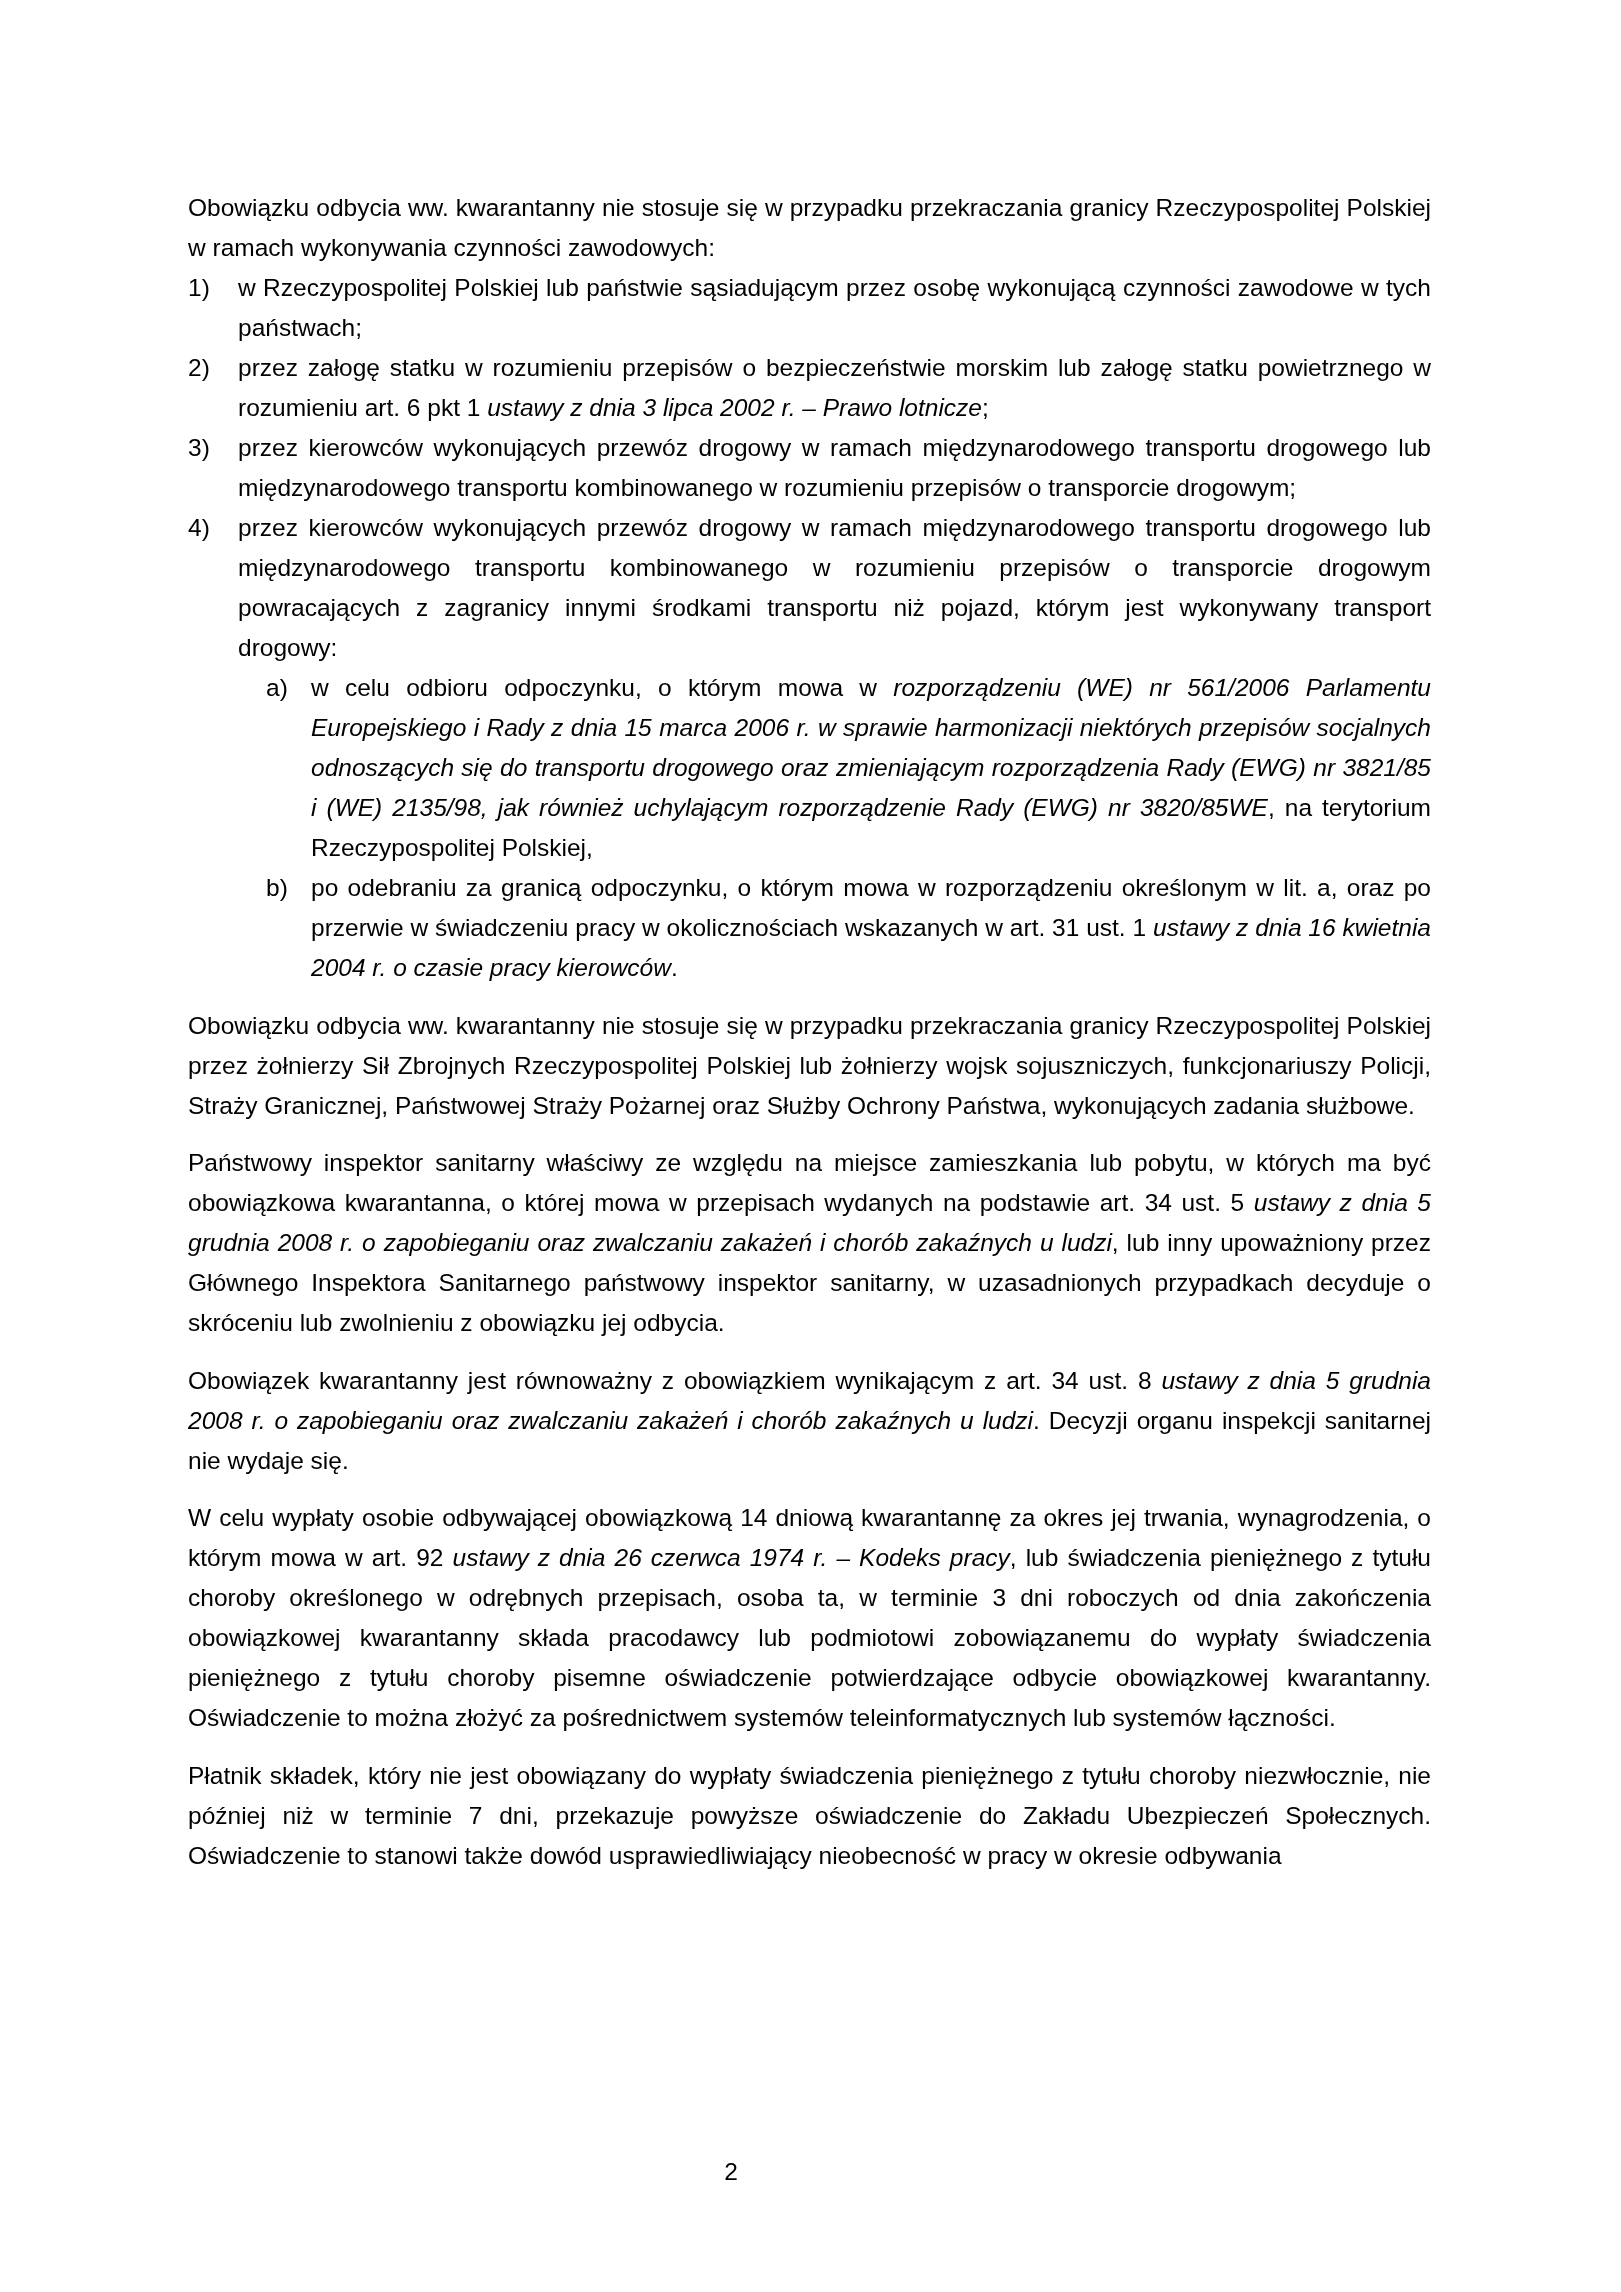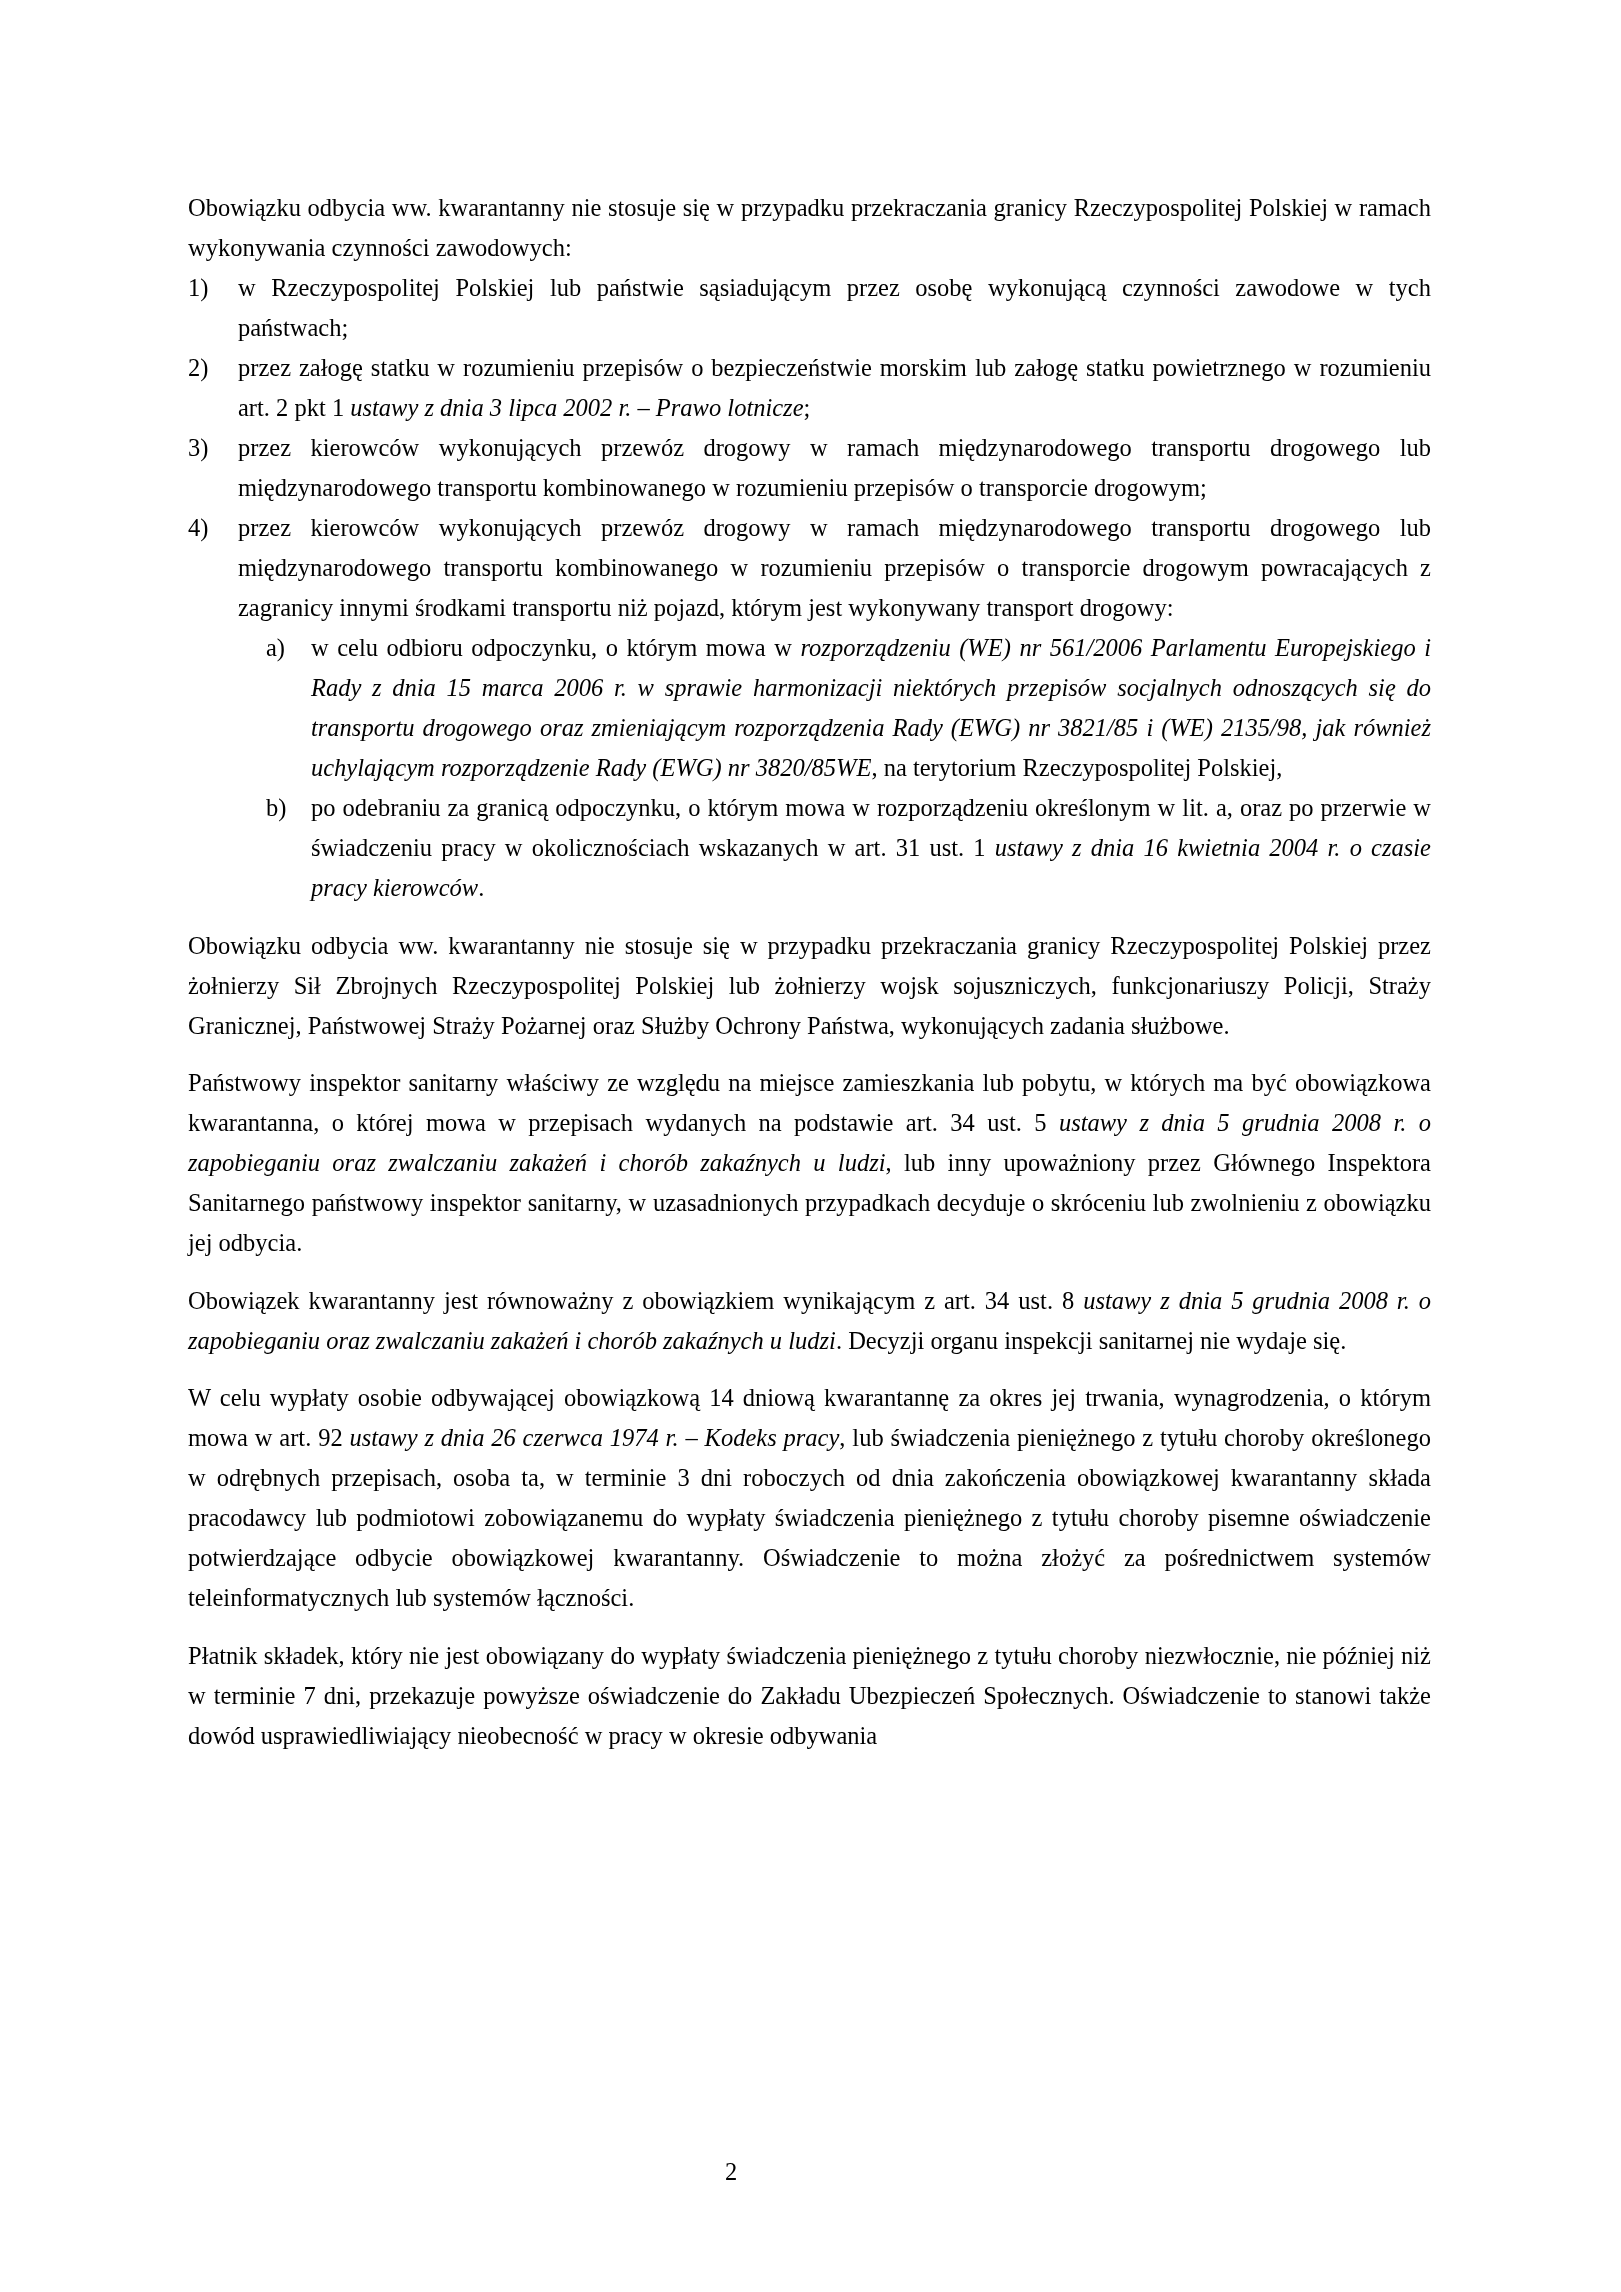--- a/index.html
+++ b/index.html
@@ -2,21 +2,21 @@
 <html lang="pl"><head>
 <meta charset="utf-8">
 <style>
   html, body { margin: 0; padding: 0; background: #ffffff; }
   .page {
     position: relative;
     width: 1462px;
     height: 2293px;
     background: #ffffff;
     overflow: hidden;
-    font-family: Liberation Serif, serif;
+    font-family: Liberation Sans, sans-serif;
     color: #000000;
   }
   .doc-body {
     position: absolute;
     left: 188px;
     top: 188px;
     width: 1243px;
     font-size: 24.5px;
     line-height: 40px;
     text-align: justify;
@@ -45,21 +45,21 @@
     line-height: 39px;
   }
 </style>
 </head>
 <body>
 
 <main class="page">
   <section class="doc-body">
       <p class="para before-list"><span class="run">Obowiązku odbycia ww. kwarantanny nie stosuje się w przypadku przekraczania granicy Rzeczypospolitej Polskiej w ramach wykonywania czynności zawodowych:</span></p>
       <div class="li l1"><span class="marker">1)</span><span class="run">w Rzeczypospolitej Polskiej lub państwie sąsiadującym przez osobę wykonującą czynności zawodowe w tych państwach;</span></div>
-      <div class="li l1"><span class="marker">2)</span><span class="run">przez załogę statku w rozumieniu przepisów o bezpieczeństwie morskim lub załogę statku powietrznego w rozumieniu art. 2 pkt 1 </span><em class="run italic">ustawy z dnia 3 lipca 2002 r. – Prawo lotnicze</em><span class="run">;</span></div>
+      <div class="li l1"><span class="marker">2)</span><span class="run">przez załogę statku w rozumieniu przepisów o bezpieczeństwie morskim lub załogę statku powietrznego w rozumieniu art. 6 pkt 1 </span><em class="run italic">ustawy z dnia 3 lipca 2002 r. – Prawo lotnicze</em><span class="run">;</span></div>
       <div class="li l1"><span class="marker">3)</span><span class="run">przez kierowców wykonujących przewóz drogowy w ramach międzynarodowego transportu drogowego lub międzynarodowego transportu kombinowanego w rozumieniu przepisów o transporcie drogowym;</span></div>
       <div class="li l1"><span class="marker">4)</span><span class="run">przez kierowców wykonujących przewóz drogowy w ramach międzynarodowego transportu drogowego lub międzynarodowego transportu kombinowanego w rozumieniu przepisów o transporcie drogowym powracających z zagranicy innymi środkami transportu niż pojazd, którym jest wykonywany transport drogowy:</span></div>
       <div class="li l2"><span class="marker">a)</span><span class="run">w celu odbioru odpoczynku, o którym mowa w </span><em class="run italic">rozporządzeniu (WE) nr 561/2006 Parlamentu Europejskiego i Rady z dnia 15 marca 2006 r. w sprawie harmonizacji niektórych przepisów socjalnych odnoszących się do transportu drogowego oraz zmieniającym rozporządzenia Rady (EWG) nr 3821/85 i (WE) 2135/98, jak również uchylającym rozporządzenie Rady (EWG) nr 3820/85WE</em><span class="run">, na terytorium Rzeczypospolitej Polskiej,</span></div>
       <div class="li l2"><span class="marker">b)</span><span class="run">po odebraniu za granicą odpoczynku, o którym mowa w rozporządzeniu określonym w lit. a, oraz po przerwie w świadczeniu pracy w okolicznościach wskazanych w art. 31 ust. 1 </span><em class="run italic">ustawy z dnia 16 kwietnia 2004 r. o czasie pracy kierowców</em><span class="run">.</span></div>
       <p class="para"><span class="run">Obowiązku odbycia ww. kwarantanny nie stosuje się w przypadku przekraczania granicy Rzeczypospolitej Polskiej przez żołnierzy Sił Zbrojnych Rzeczypospolitej Polskiej lub żołnierzy wojsk sojuszniczych, funkcjonariuszy Policji, Straży Granicznej, Państwowej Straży Pożarnej oraz Służby Ochrony Państwa, wykonujących zadania służbowe.</span></p>
       <p class="para"><span class="run">Państwowy inspektor sanitarny właściwy ze względu na miejsce zamieszkania lub pobytu, w których ma być obowiązkowa kwarantanna, o której mowa w przepisach wydanych na podstawie art. 34 ust. 5 </span><em class="run italic">ustawy z dnia 5 grudnia 2008 r. o zapobieganiu oraz zwalczaniu zakażeń i chorób zakaźnych u ludzi</em><span class="run">, lub inny upoważniony przez Głównego Inspektora Sanitarnego państwowy inspektor sanitarny, w uzasadnionych przypadkach decyduje o skróceniu lub zwolnieniu z obowiązku jej odbycia.</span></p>
       <p class="para"><span class="run">Obowiązek kwarantanny jest równoważny z obowiązkiem wynikającym z art. 34 ust. 8 </span><em class="run italic">ustawy z dnia 5 grudnia 2008 r. o zapobieganiu oraz zwalczaniu zakażeń i chorób zakaźnych u ludzi</em><span class="run">. Decyzji organu inspekcji sanitarnej nie wydaje się.</span></p>
       <p class="para"><span class="run">W celu wypłaty osobie odbywającej obowiązkową 14 dniową kwarantannę za okres jej trwania, wynagrodzenia, o którym mowa w art. 92 </span><em class="run italic">ustawy z dnia 26 czerwca 1974 r. – Kodeks pracy</em><span class="run">, lub świadczenia pieniężnego z tytułu choroby określonego w odrębnych przepisach, osoba ta, w terminie 3 dni roboczych od dnia zakończenia obowiązkowej kwarantanny składa pracodawcy lub podmiotowi zobowiązanemu do wypłaty świadczenia pieniężnego z tytułu choroby pisemne oświadczenie potwierdzające odbycie obowiązkowej kwarantanny. Oświadczenie to można złożyć za pośrednictwem systemów teleinformatycznych lub systemów łączności.</span></p>
       <p class="para"><span class="run">Płatnik składek, który nie jest obowiązany do wypłaty świadczenia pieniężnego z tytułu choroby niezwłocznie, nie później niż w terminie 7 dni, przekazuje powyższe oświadczenie do Zakładu Ubezpieczeń Społecznych. Oświadczenie to stanowi także dowód usprawiedliwiający nieobecność w pracy w okresie odbywania</span></p>
     </section>

